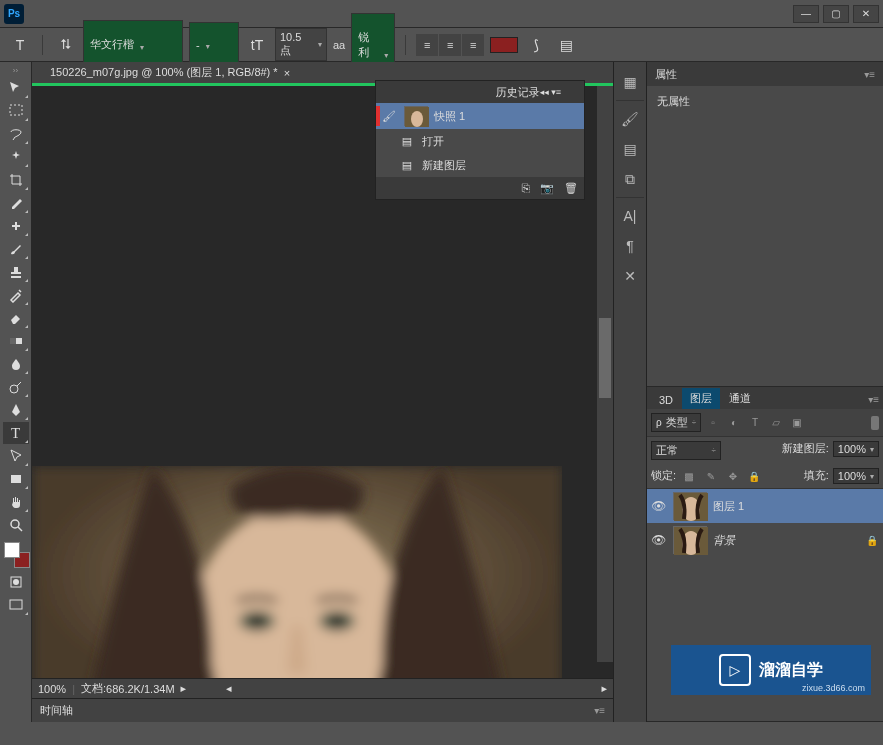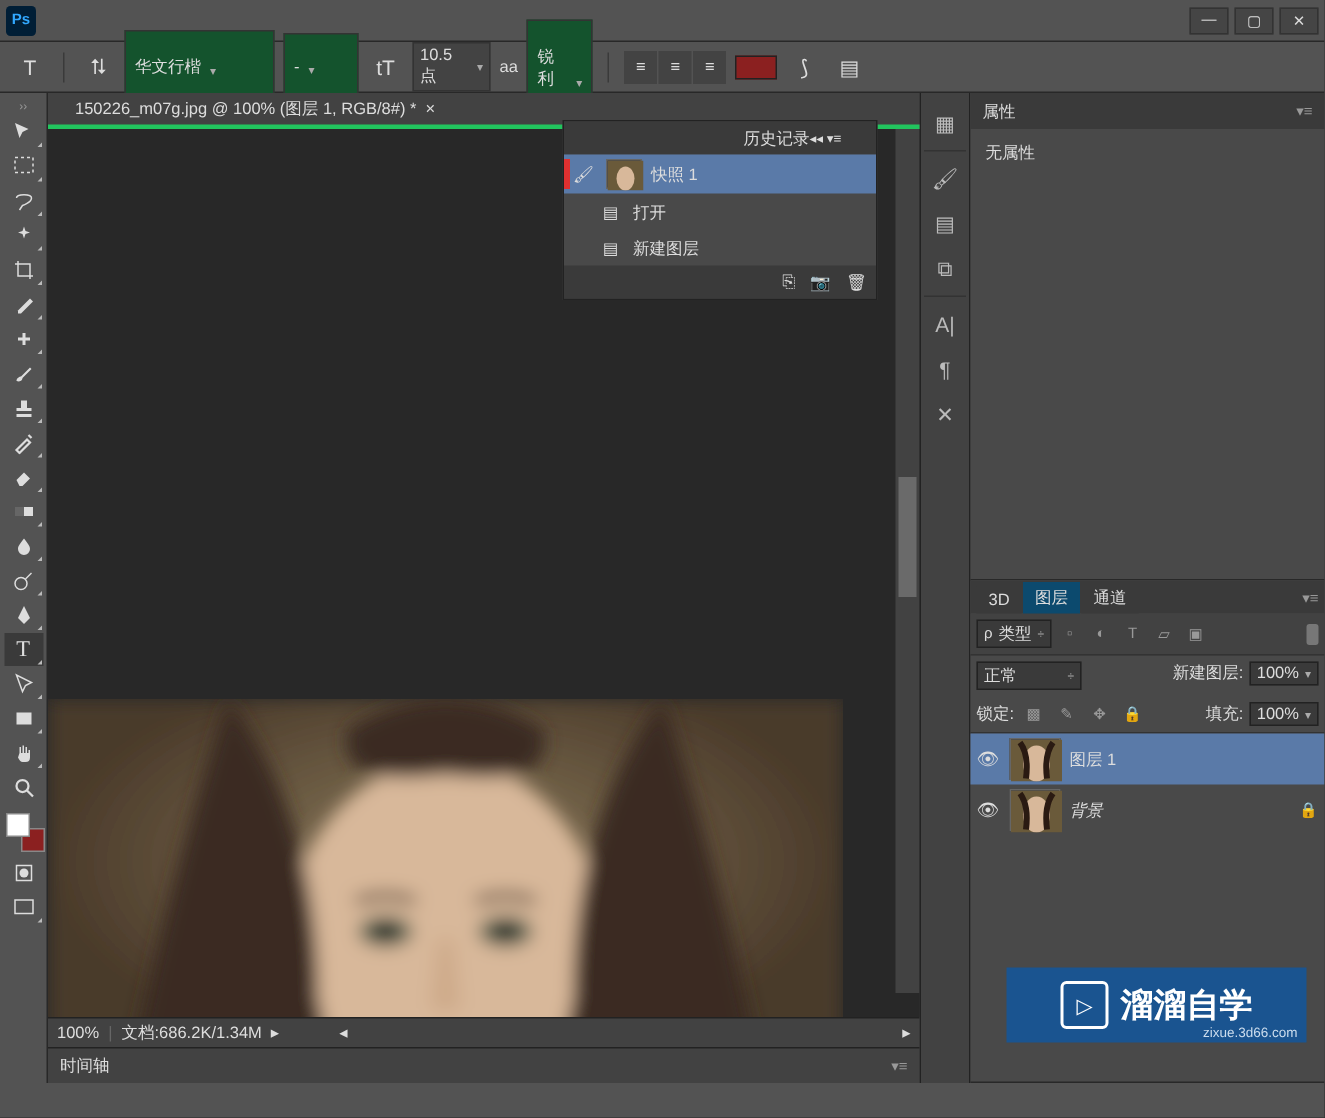--- a/index.html
+++ b/index.html
@@ -61,21 +61,21 @@
 .layer-lock{display:flex;align-items:flex-start;gap:4px;padding:4px;font-size:10px;border-bottom:1px solid #333}
 .history-panel{position:absolute;left:375px;top:80px;width:210px;background:#494949;border:1px solid #222;z-index:10}
 .hist-head{height:22px;background:#3a3a3a;display:flex;align-items:center;padding:0 23px;font-size:11px;justify-content:flex-end}
 .hist-row{display:flex;align-items:center;padding:3px 4px;gap:6px;font-size:11px}
 .hist-row.sel{background:#5a7aa8}
 .hist-thumb{width:24px;height:20px;background:#333;border:1px solid #666}
 .hist-icon{width:18px;height:18px;display:flex;align-items:center;justify-content:center;font-size:11px}
 .hist-foot{height:22px;background:#3a3a3a;display:flex;align-items:center;justify-content:flex-end;gap:10px;padding:0 6px;font-size:11px}
 .watermark{position:absolute;right:12px;bottom:50px;width:200px;height:50px;background:#1a5490;display:flex;align-items:center;justify-content:center;gap:8px;z-index:5}
 .watermark-logo{width:32px;height:32px;border:2px solid #fff;border-radius:4px;display:flex;align-items:center;justify-content:center;color:#fff;font-size:14px}
-.watermark-text{color:#fff;font-size:22px;font-weight:bold}
+.watermark-text{color:#fff;font-size:16px;font-weight:bold}
 .watermark-url{position:absolute;bottom:2px;right:6px;font-size:9px;color:#cde}
 .panel-menu{font-size:10px;color:#999}
 .props-body{padding:8px 10px;min-height:300px}
 .red-marker{width:4px;height:20px;background:#e03030;position:absolute;left:0}
 </style>
 </head>
 <body>
 
 <div class="titlebar">
   <div class="ps-logo">Ps</div>

